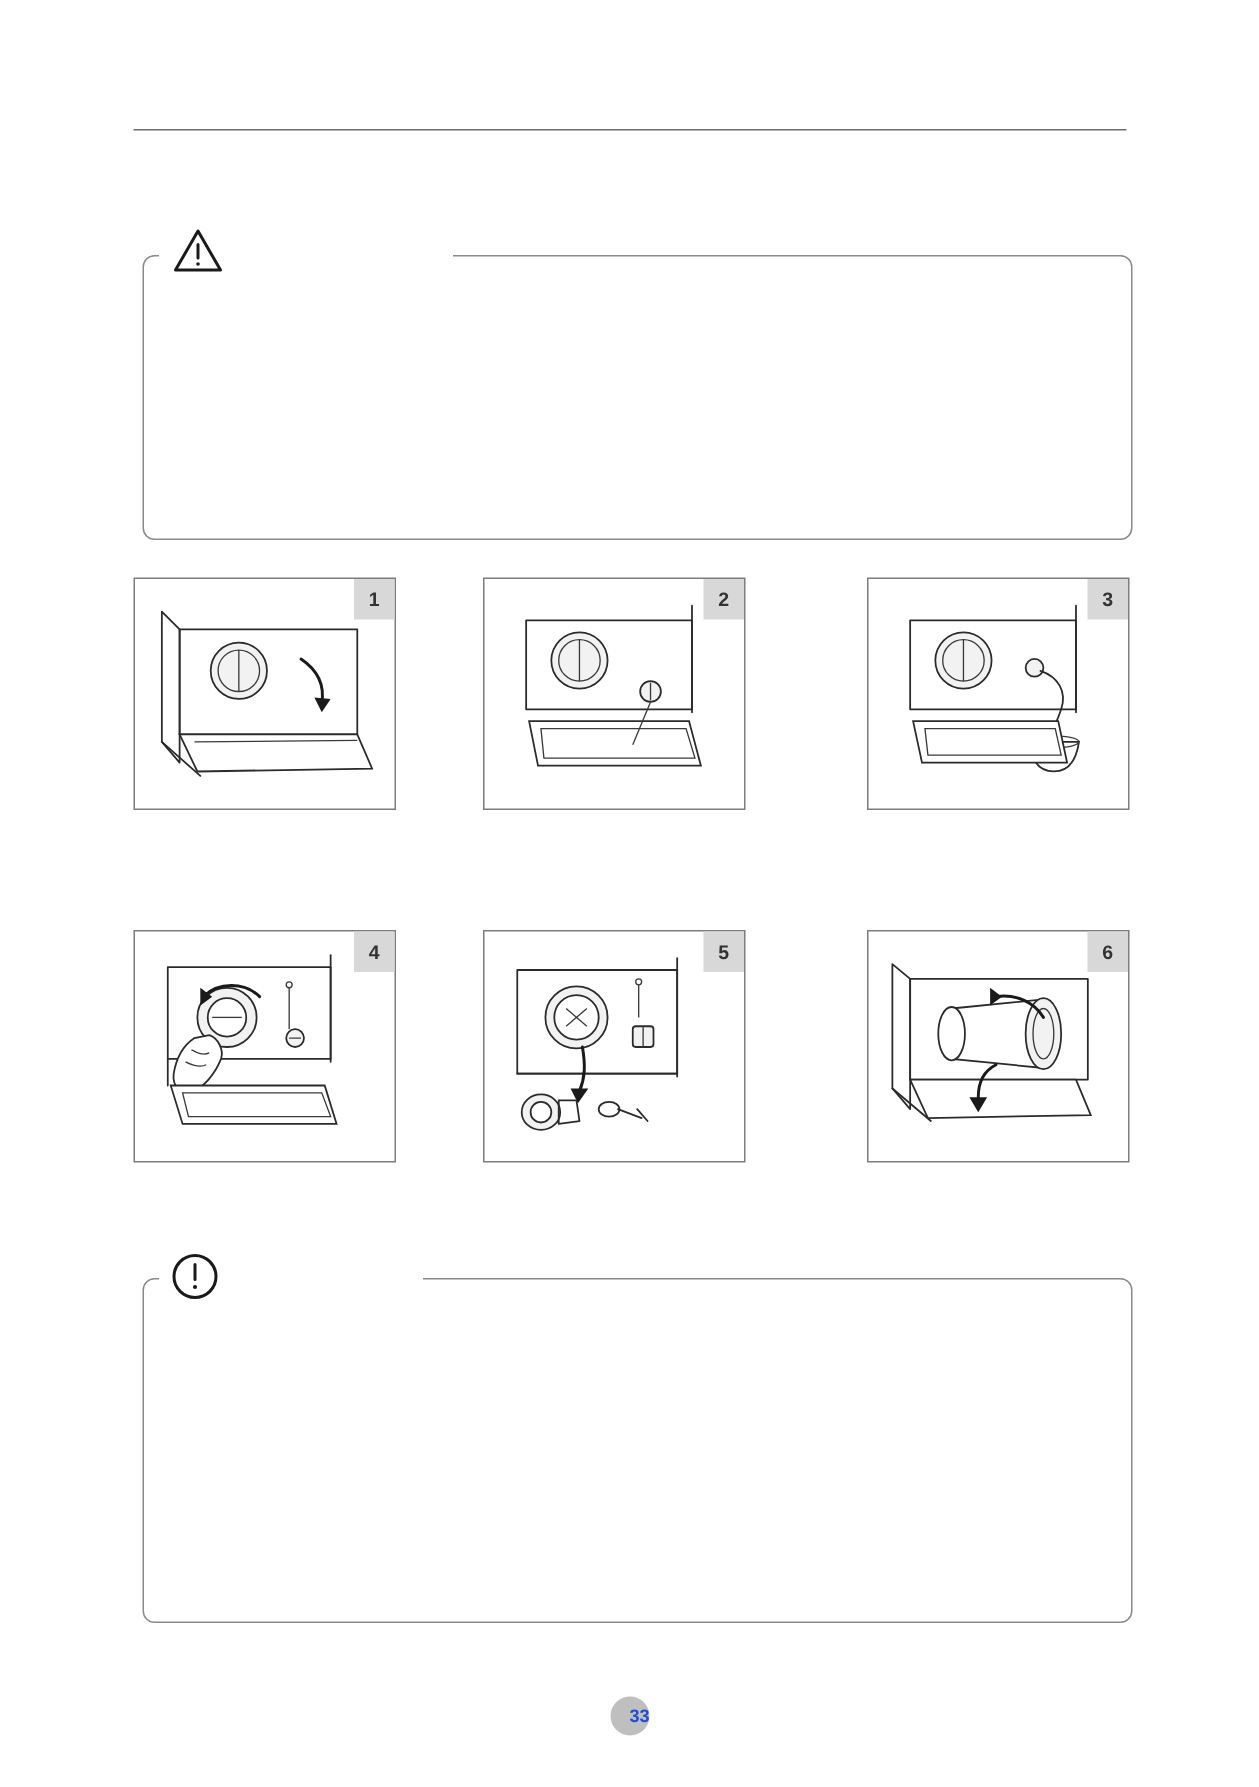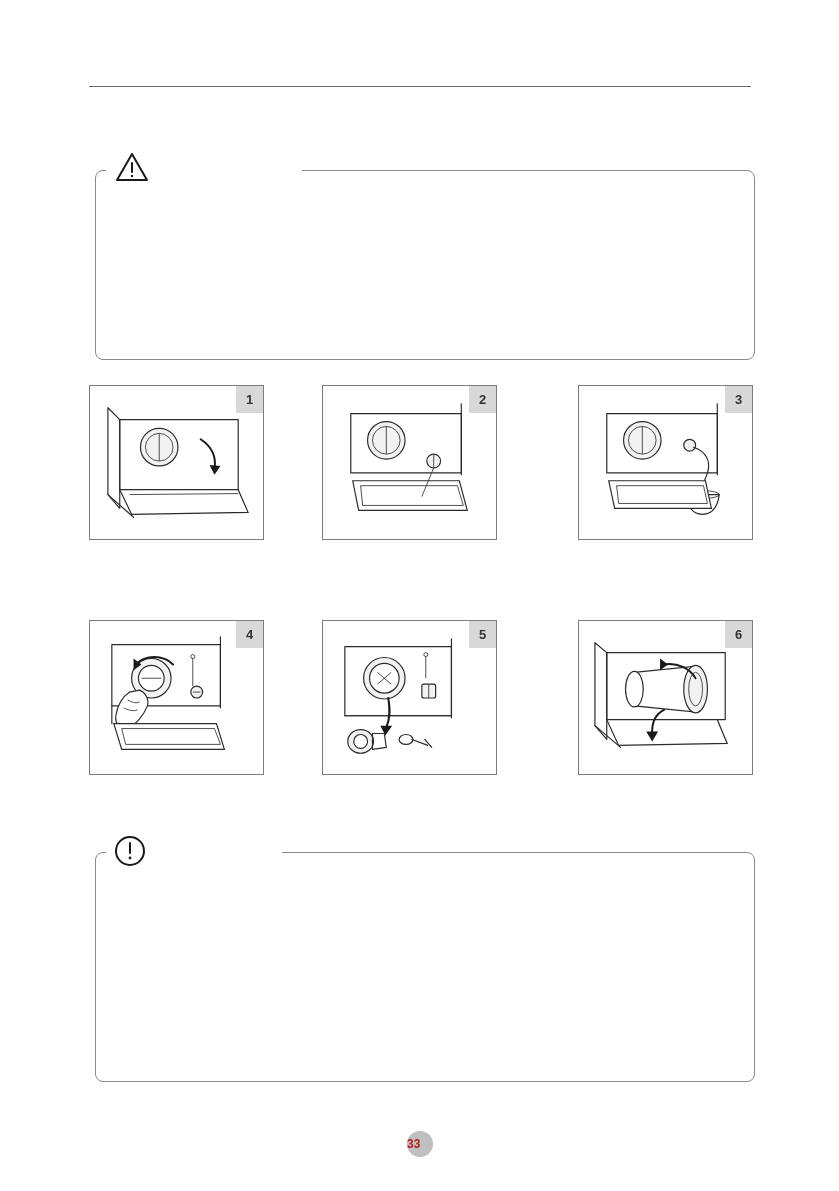--- a/index.html
+++ b/index.html
@@ -126,24 +126,24 @@
 
   
   .page-number-badge {
     position: absolute;
     left: 407px;
     top: 1131px;
     width: 26px;
     height: 26px;
     border-radius: 50%;
     background: #bfbfbf;
-    color: #b91c1c;
+    color: #1d4ed8;
     font-size: 12px;
     line-height: 26px;
-    text-align: left;
+    text-align: right;
     font-weight: bold;
   }
 
   .stroke {
     fill: none;
     stroke: #2b2b2b;
     stroke-width: 1.2;
     stroke-linejoin: round;
     stroke-linecap: round;
   }

